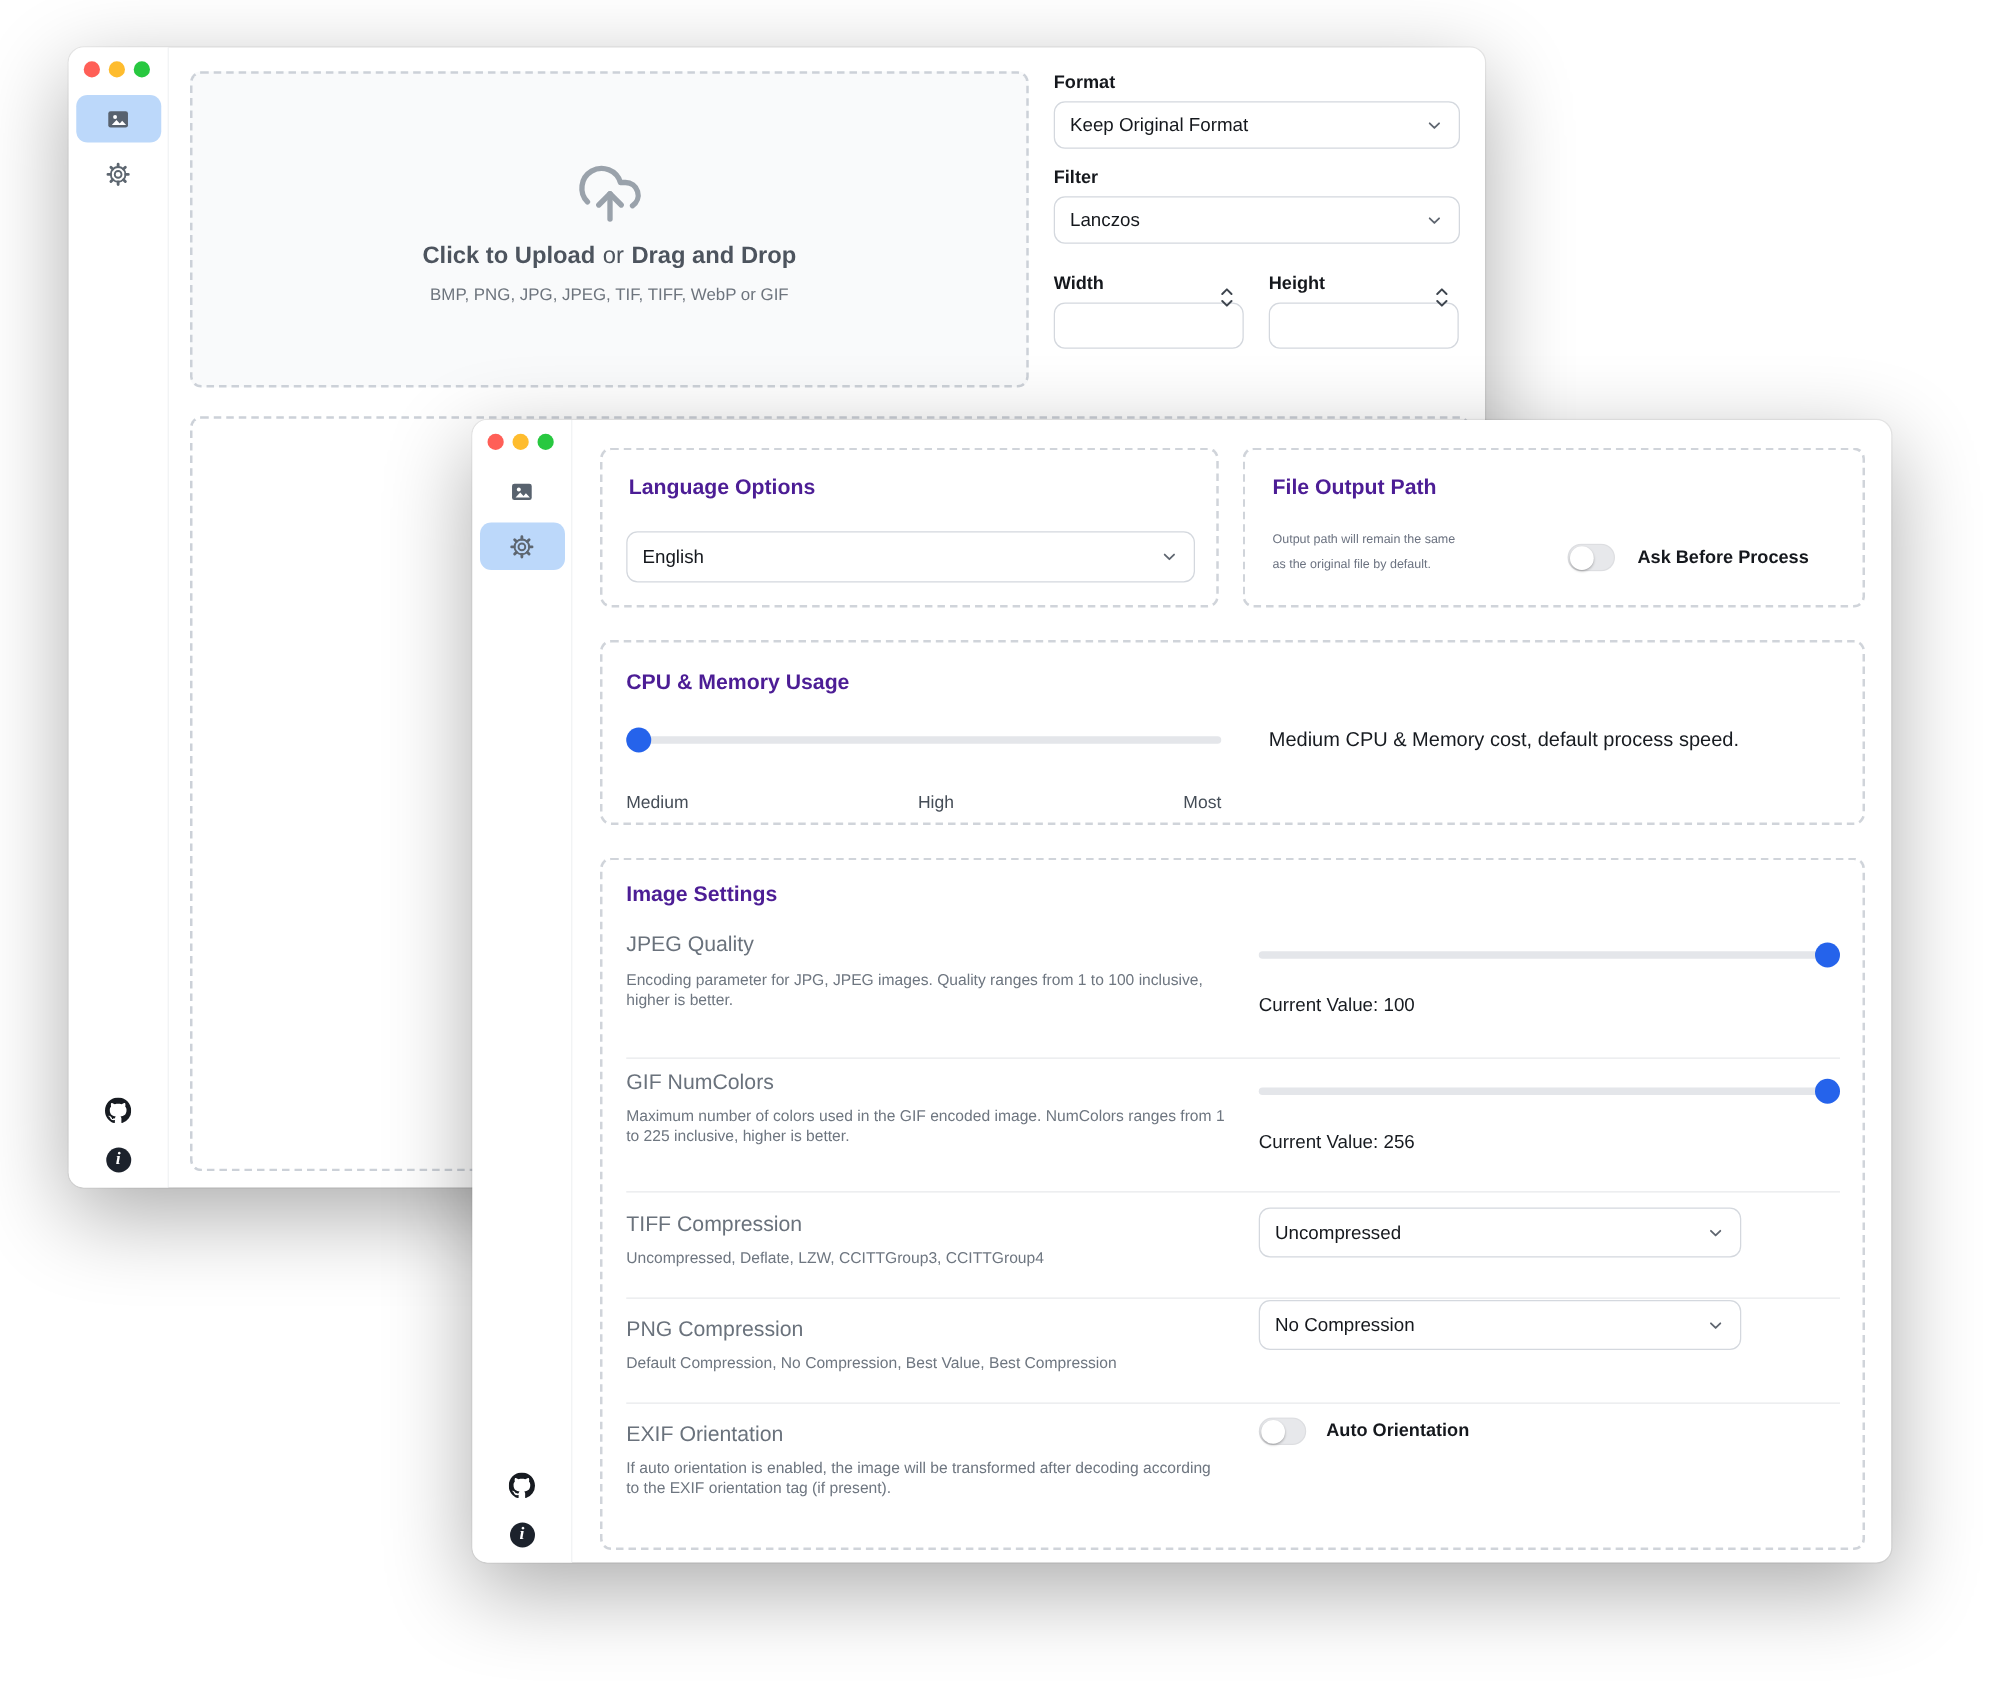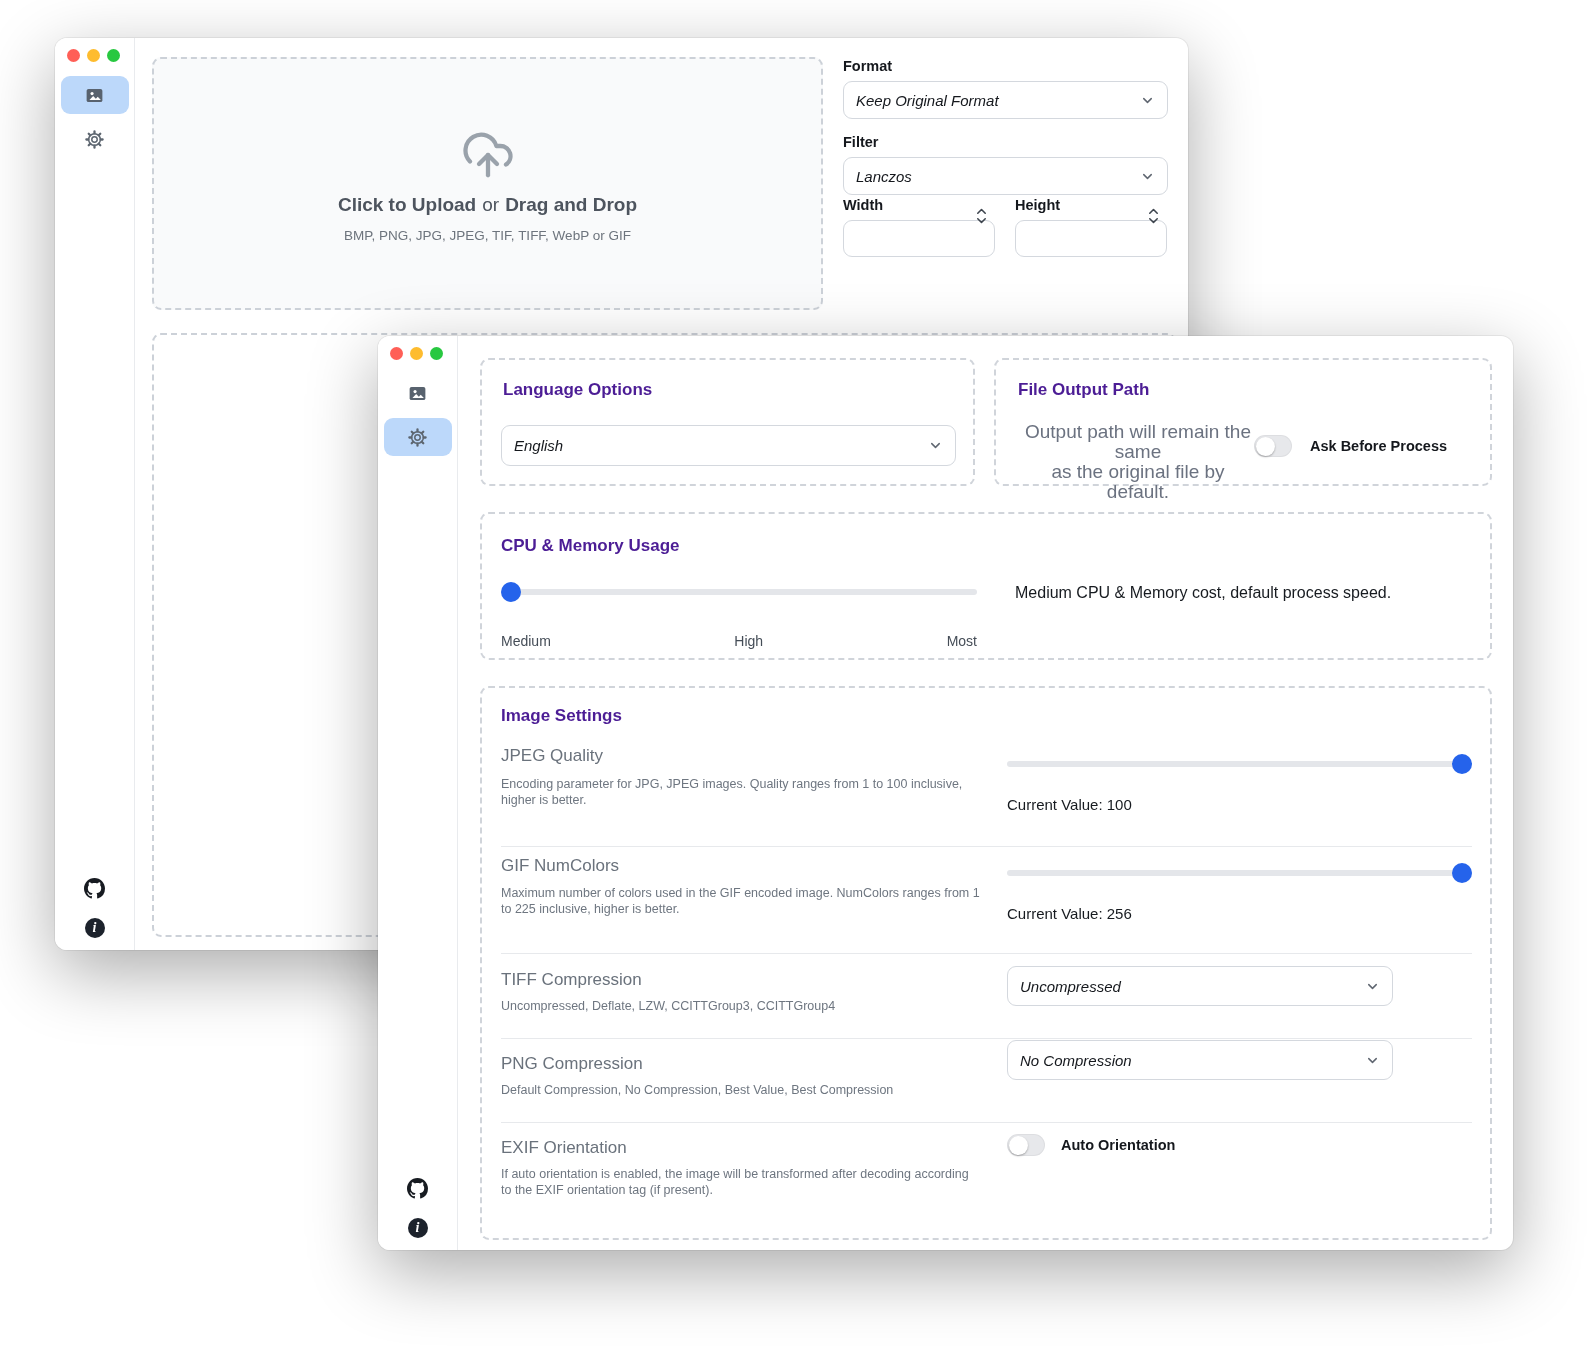--- a/index.html
+++ b/index.html
@@ -63,42 +63,42 @@
   .filelist {
     position:absolute; left:97px; top:295px; width:1024px; height:604px;
     border:2px dashed #ccd1d8; border-radius:9px; background:#fff;
   }
   .options-panel { position:absolute; left:788px; top:20px; width:325px; }
   .field-label { font-size:14.5px; font-weight:600; color:#15181d; margin-bottom:7px; }
   .field-label.mt { margin-top:15px; }
   .select {
     height:38px; border:1px solid #d4d8de; border-radius:9px; background:#fff;
     display:flex; align-items:center; justify-content:space-between;
-    padding:0 12px; font-size:15px; color:#15181d; cursor:pointer;font-style:italic;
-  }
-  .num-row { display:flex; gap:20px; margin-top:2px; }
+    padding:0 12px; font-size:15px; color:#15181d; cursor:pointer;
+  }
+  .num-row { display:flex; gap:20px; margin-top:24px; }
   .num-field { width:152px; position:relative; }
   .num-input {
     width:100%; height:37px; border:1px solid #d4d8de; border-radius:9px;
     padding:0 26px 0 12px; font-size:15px; font-family:"Liberation Sans",sans-serif;
     outline:none; background:#fff;
   }
   .stepper { position:absolute; right:7px; top:8px; }
 
   
   .box { position:absolute; border:2px dashed #d0d4da; border-radius:9px; background:#fff; }
   #box-lang   { left:102px; top:22px;  width:495px;  height:128px; }
   #box-output { left:616px; top:22px;  width:498px;  height:128px; }
   #box-cpu    { left:102px; top:176px; width:1012px; height:148px; }
   #box-img    { left:102px; top:350px; width:1012px; height:554px; }
   .box-title { position:absolute; font-size:17px; font-weight:700; color:#4c1d95; }
   .desc { font-size:12.5px; line-height:16px; color:#6e7680; }
 
   .lang-select { position:absolute; left:19px; top:65px; width:455px; height:41px; }
-  .out-desc { position:absolute; left:22px; top:62px; width:240px; font-size:19px; line-height:20px; color:#6b7280;text-align:center; }
+  .out-desc { position:absolute; left:22px; top:62px; width:240px; font-size:10px; line-height:20px; color:#6b7280; }
   .toggle {
     width:38px; height:22px; border-radius:11px; background:#e7e8eb;
     position:relative; box-shadow: inset 0 0 0 1px rgba(0,0,0,.04); cursor:pointer; flex:none;
   }
   .toggle .knob {
     position:absolute; left:1.5px; top:1.5px; width:19px; height:19px; border-radius:50%;
     background:#fff; box-shadow:0 1px 2px rgba(0,0,0,.3);
   }
   .toggle-label { font-size:14.5px; font-weight:600; color:#15181d; }
   .out-toggle-wrap { position:absolute; left:258px; top:75px; display:flex; align-items:center; gap:18px; }

